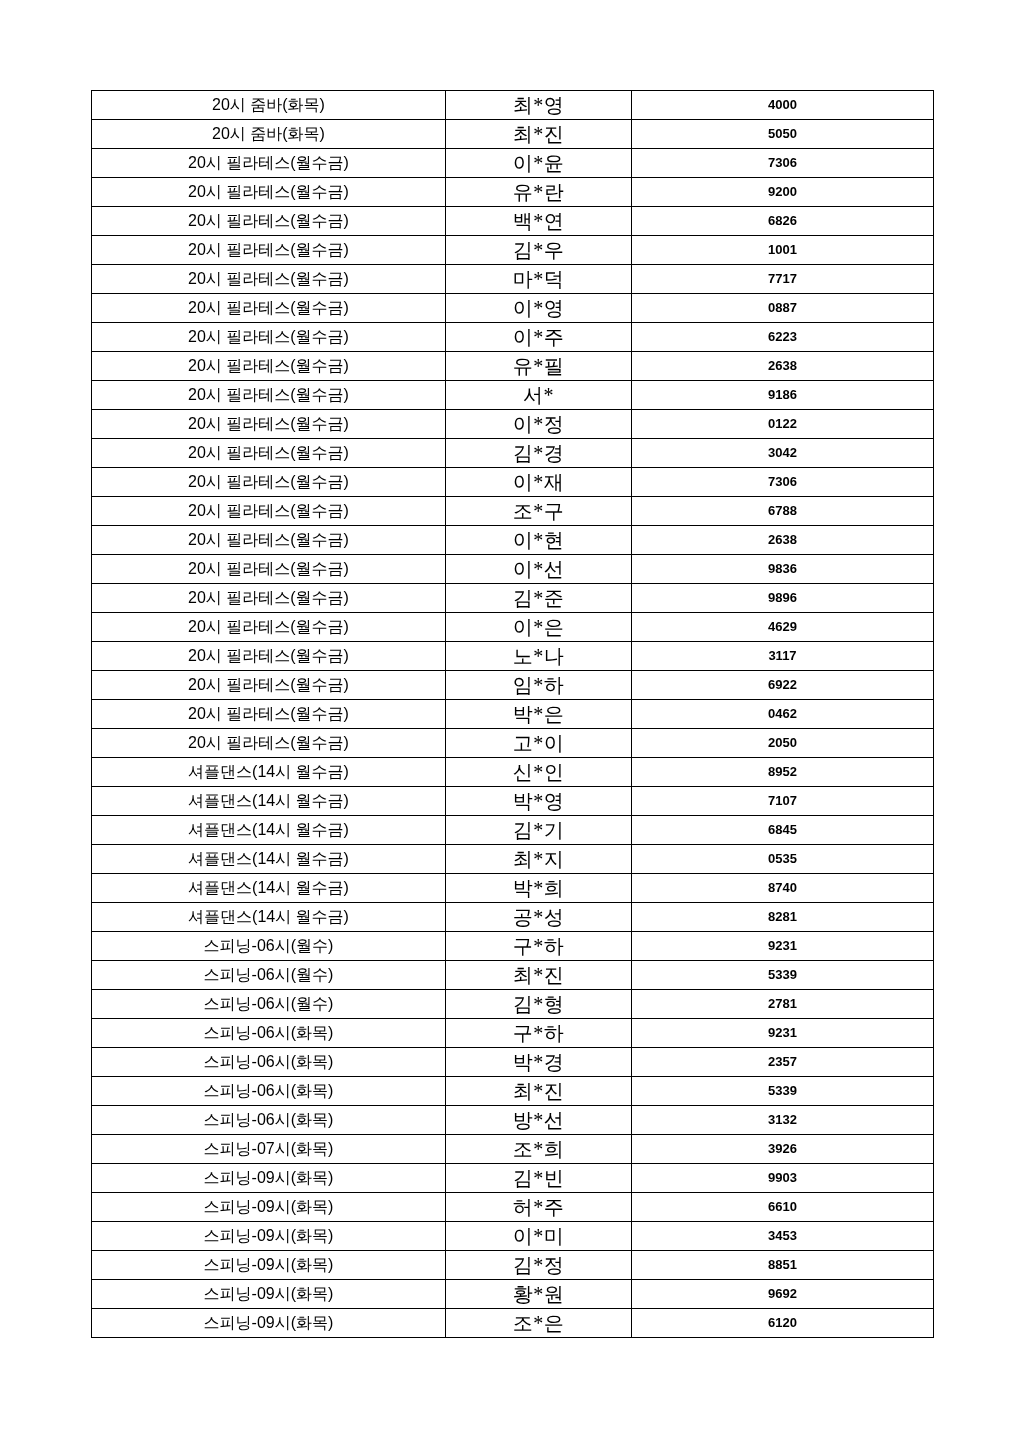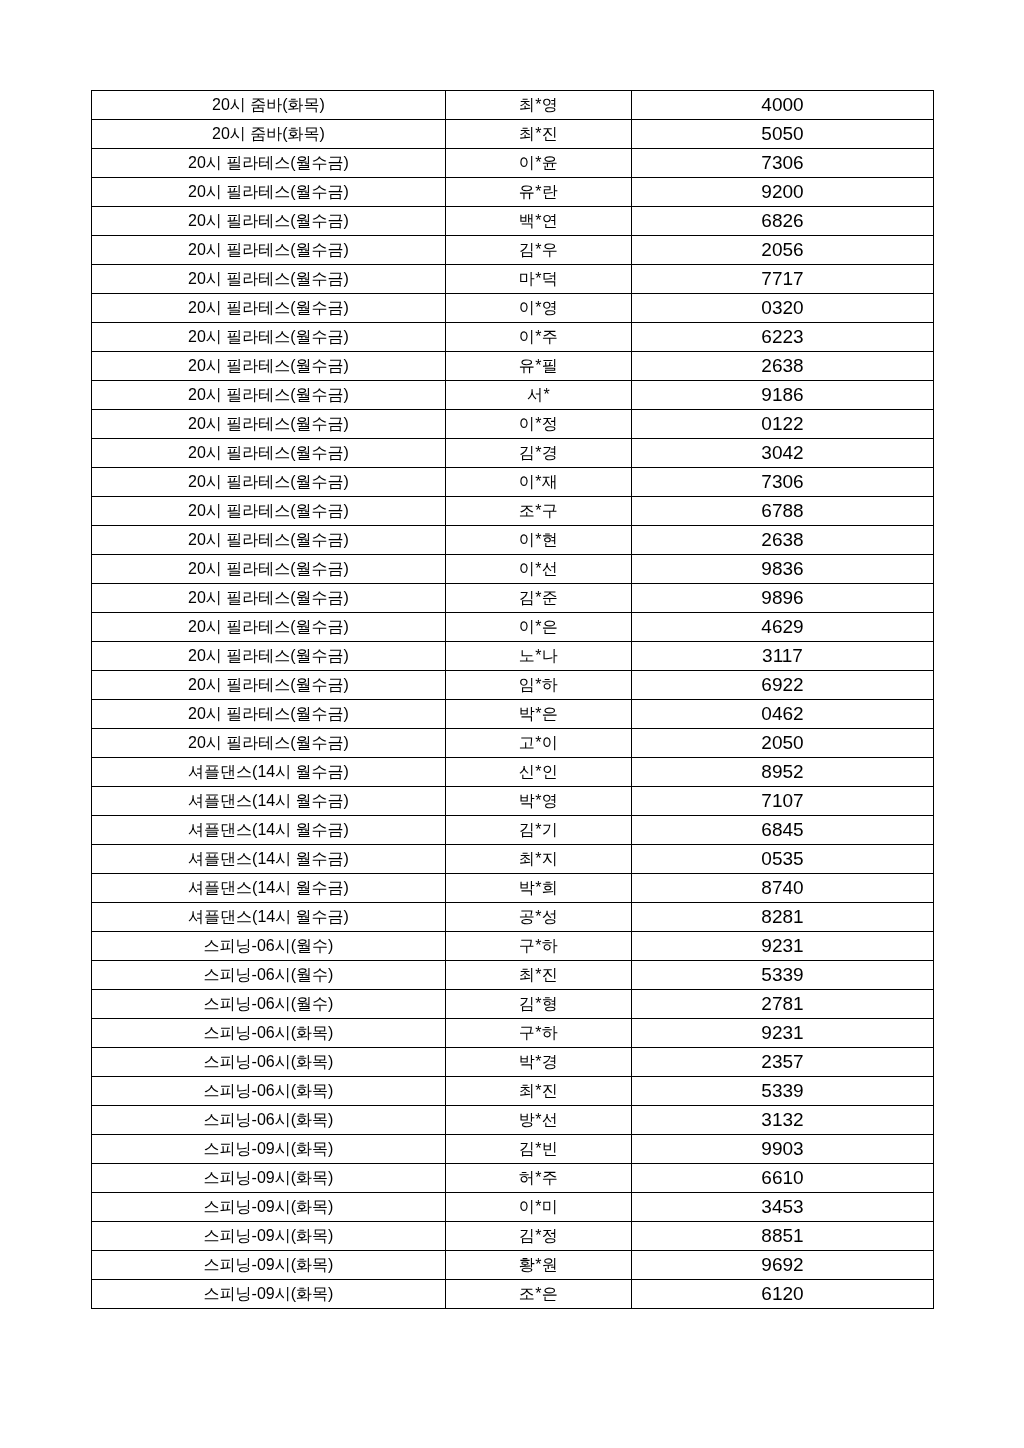--- a/index.html
+++ b/index.html
@@ -41,22 +41,22 @@
     height: 28px;
     line-height: 28px;
     padding: 0 4px;
     text-align: center;
     vertical-align: middle;
     font-size: 16px;
     white-space: nowrap;
     overflow: hidden;
   }
   table.roster td.cell-class { font-size: 16px; }
-  table.roster td.cell-name  { font-size: 16px; letter-spacing: 0.5px; }
-  table.roster td.cell-code  { font-size: 19px; }
+  table.roster td.cell-name  { font-size: 20px; letter-spacing: 0.5px; font-family: Liberation Serif, serif; }
+  table.roster td.cell-code  { font-size: 13px; font-weight: bold; }
 </style>
 </head>
 <body>
 
 <div class="page">
   <div class="table-wrap">
     <table class="roster">
       <colgroup>
         <col class="c-class">
         <col class="c-name">
@@ -84,31 +84,31 @@
             <td class="cell-code">9200</td>
           </tr>
           <tr>
             <td class="cell-class">20시 필라테스(월수금)</td>
             <td class="cell-name">백*연</td>
             <td class="cell-code">6826</td>
           </tr>
           <tr>
             <td class="cell-class">20시 필라테스(월수금)</td>
             <td class="cell-name">김*우</td>
-            <td class="cell-code">2056</td>
+            <td class="cell-code">1001</td>
           </tr>
           <tr>
             <td class="cell-class">20시 필라테스(월수금)</td>
             <td class="cell-name">마*덕</td>
             <td class="cell-code">7717</td>
           </tr>
           <tr>
             <td class="cell-class">20시 필라테스(월수금)</td>
             <td class="cell-name">이*영</td>
-            <td class="cell-code">0320</td>
+            <td class="cell-code">0887</td>
           </tr>
           <tr>
             <td class="cell-class">20시 필라테스(월수금)</td>
             <td class="cell-name">이*주</td>
             <td class="cell-code">6223</td>
           </tr>
           <tr>
             <td class="cell-class">20시 필라테스(월수금)</td>
             <td class="cell-name">유*필</td>
             <td class="cell-code">2638</td>
@@ -235,20 +235,25 @@
           </tr>
           <tr>
             <td class="cell-class">스피닝-06시(화목)</td>
             <td class="cell-name">최*진</td>
             <td class="cell-code">5339</td>
           </tr>
           <tr>
             <td class="cell-class">스피닝-06시(화목)</td>
             <td class="cell-name">방*선</td>
             <td class="cell-code">3132</td>
+          </tr>
+          <tr>
+            <td class="cell-class">스피닝-07시(화목)</td>
+            <td class="cell-name">조*희</td>
+            <td class="cell-code">3926</td>
           </tr>
           <tr>
             <td class="cell-class">스피닝-09시(화목)</td>
             <td class="cell-name">김*빈</td>
             <td class="cell-code">9903</td>
           </tr>
           <tr>
             <td class="cell-class">스피닝-09시(화목)</td>
             <td class="cell-name">허*주</td>
             <td class="cell-code">6610</td>

